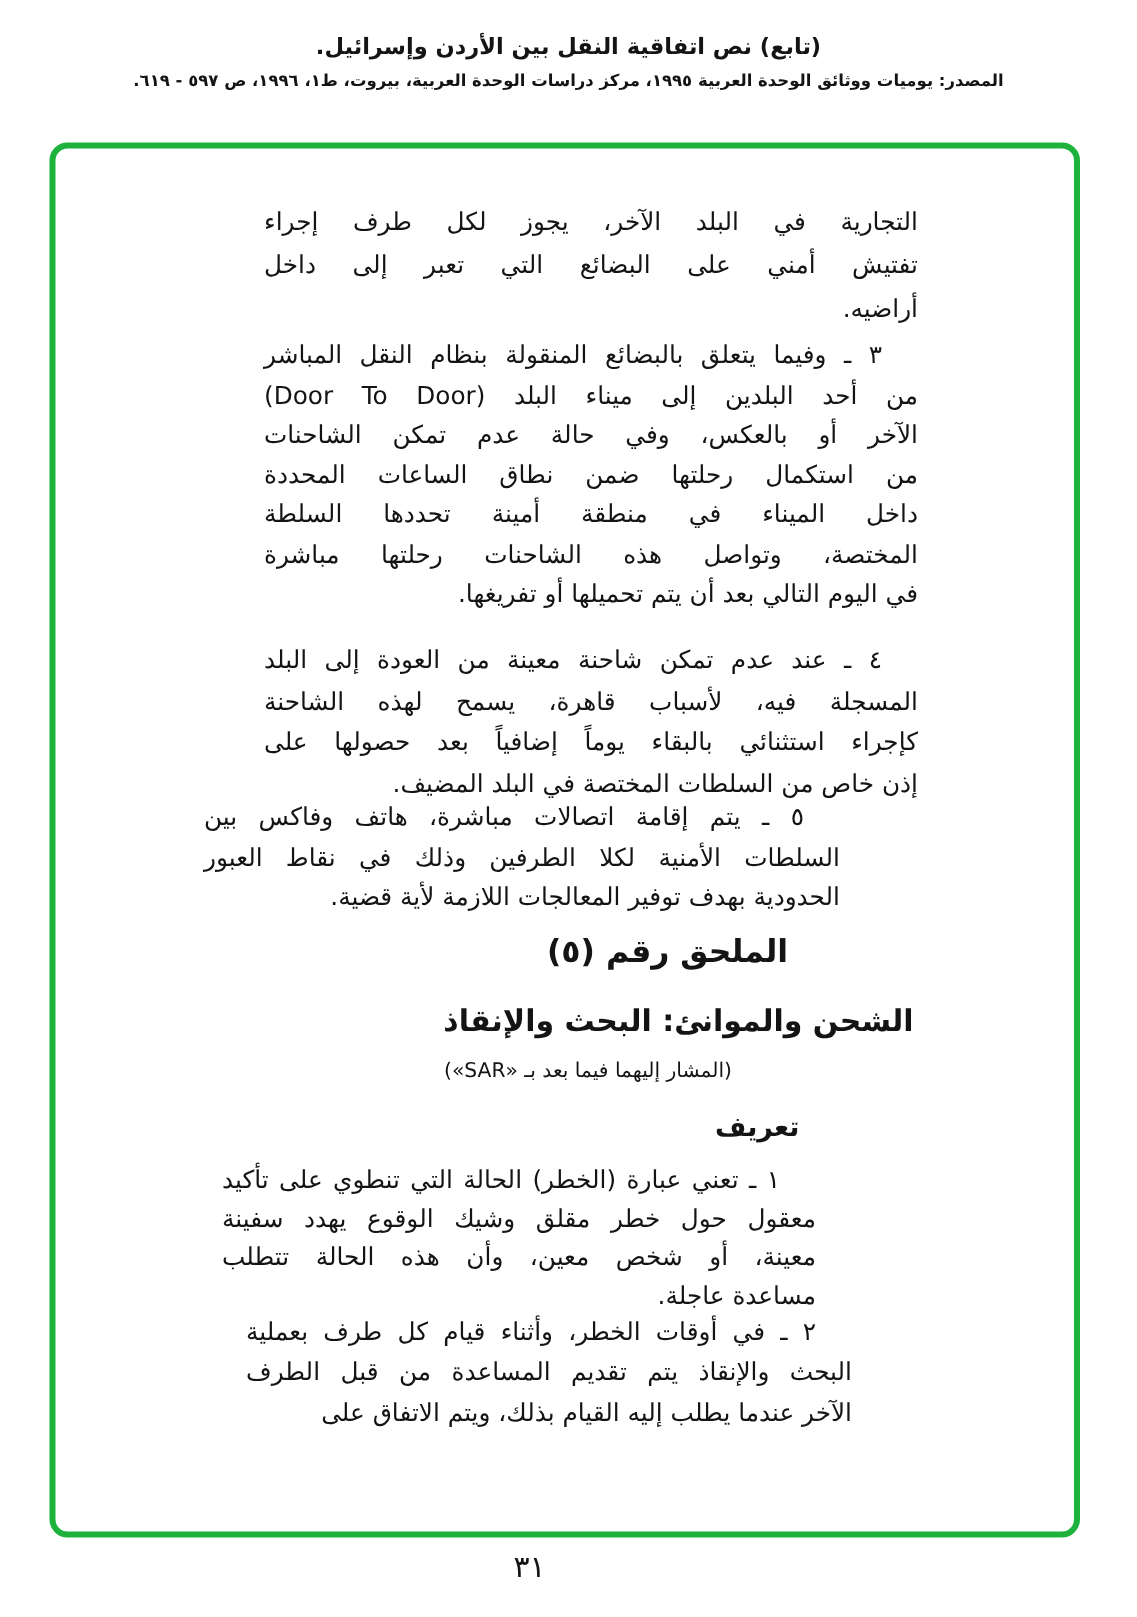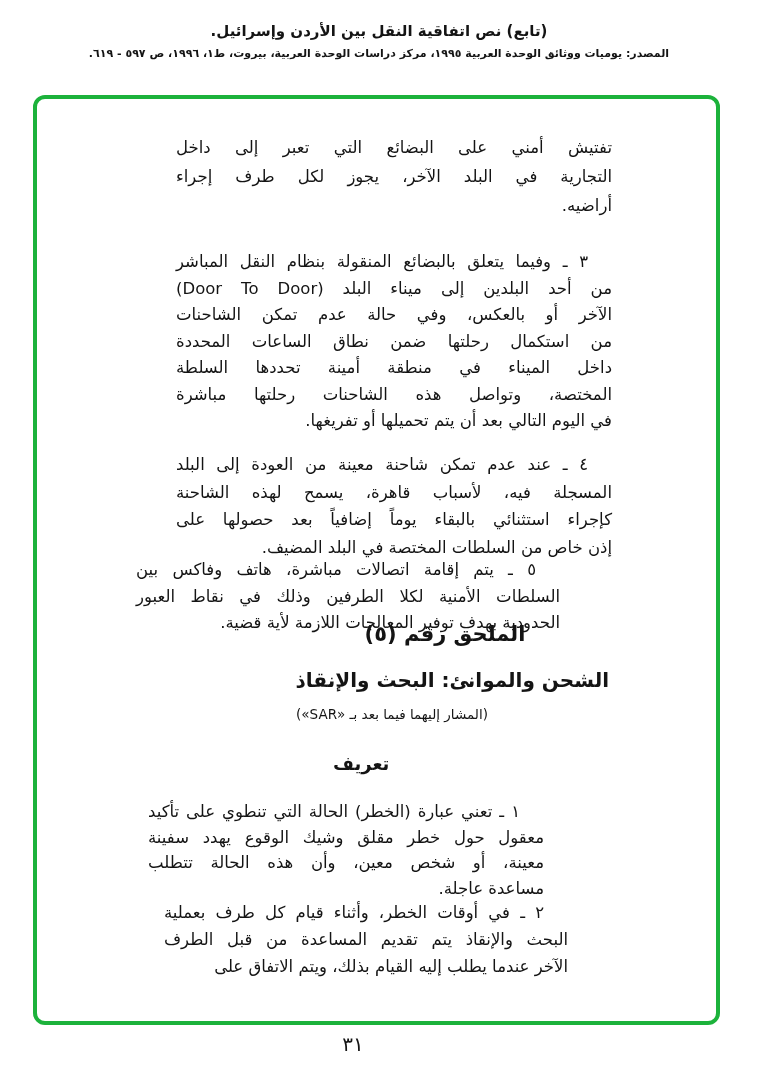--- a/index.html
+++ b/index.html
@@ -22,51 +22,51 @@
   #frame {
     left: 33px; top: 95px; width: 687px; height: 930px;
     border: 4px solid #1cb23b; border-radius: 12px;
     box-sizing: border-box;
   }
 
   
   .para { direction: rtl; font-size: 16.5px; }
   .tline { text-align: justify; text-align-last: justify; }
   .tline.last { text-align: right; text-align-last: right; }
-  .para.indent .tline.first { padding-right: 24px; box-sizing: border-box; margin-top: 25px; }
+  .para.indent .tline.first { padding-right: 24px; box-sizing: border-box; }
 
   #p0 { left: 176px; top: 133px; width: 436px; line-height: 29px;   }
   #p3 { left: 176px; top: 224px; width: 436px; line-height: 26.5px; }
   #p4 { left: 176px; top: 426px; width: 436px; line-height: 27.5px; }
   #p5 { left: 136px; top: 532px; width: 424px; line-height: 26.5px; }
   #p1 { left: 148px; top: 774px; width: 396px; line-height: 25.5px; }
   #p2 { left: 164px; top: 874px; width: 404px; line-height: 27px;   }
 
   
   .heading { direction: rtl; font-weight: bold; }
   #h-annex { left: 245px; top: 622px; width: 400px; text-align: center; font-size: 21px; }
   #h-ship  { left: 177px; top: 668px; width: 432px; text-align: right;  font-size: 20px; }
   #sar     { left: 242px; top: 706px; width: 300px; text-align: center; font-size: 13.5px; direction: rtl; }
-  #h-def   { left: 333px; top: 741px; width: 200px; text-align: left;  font-size: 18px; margin-top: 12px; }
+  #h-def   { left: 333px; top: 741px; width: 200px; text-align: right;  font-size: 18px; }
 
   
   #pgnum { left: 0; top: 1032px; width: 706px; text-align: center; font-size: 20px; direction: rtl; }
 </style>
 </head>
 <body>
 
 <div class="abs hdr" id="hdr-title">(تابع) نص اتفاقية النقل بين الأردن وإسرائيل.</div>
 
 <div class="abs hdr" id="hdr-source">المصدر: يوميات ووثائق الوحدة العربية ١٩٩٥، مركز دراسات الوحدة العربية، بيروت، ط١، ١٩٩٦، ص ٥٩٧ - ٦١٩.</div>
 
 <div class="abs" id="frame"></div>
 
 <div class="abs para" id="p0">
+    <div class="tline first">التجارية في البلد الآخر، يجوز لكل طرف إجراء</div>
     <div class="tline">تفتيش أمني على البضائع التي تعبر إلى داخل</div>
-    <div class="tline first">التجارية في البلد الآخر، يجوز لكل طرف إجراء</div>
     <div class="tline last">أراضيه.</div>
   </div>
 
 <div class="abs para indent" id="p3">
     <div class="tline first">٣ ـ وفيما يتعلق بالبضائع المنقولة بنظام النقل المباشر</div>
     <div class="tline">من أحد البلدين إلى ميناء البلد (Door To Door)</div>
     <div class="tline">الآخر أو بالعكس، وفي حالة عدم تمكن الشاحنات</div>
     <div class="tline">من استكمال رحلتها ضمن نطاق الساعات المحددة</div>
     <div class="tline">داخل الميناء في منطقة أمينة تحددها السلطة</div>
     <div class="tline">المختصة، وتواصل هذه الشاحنات رحلتها مباشرة</div>

